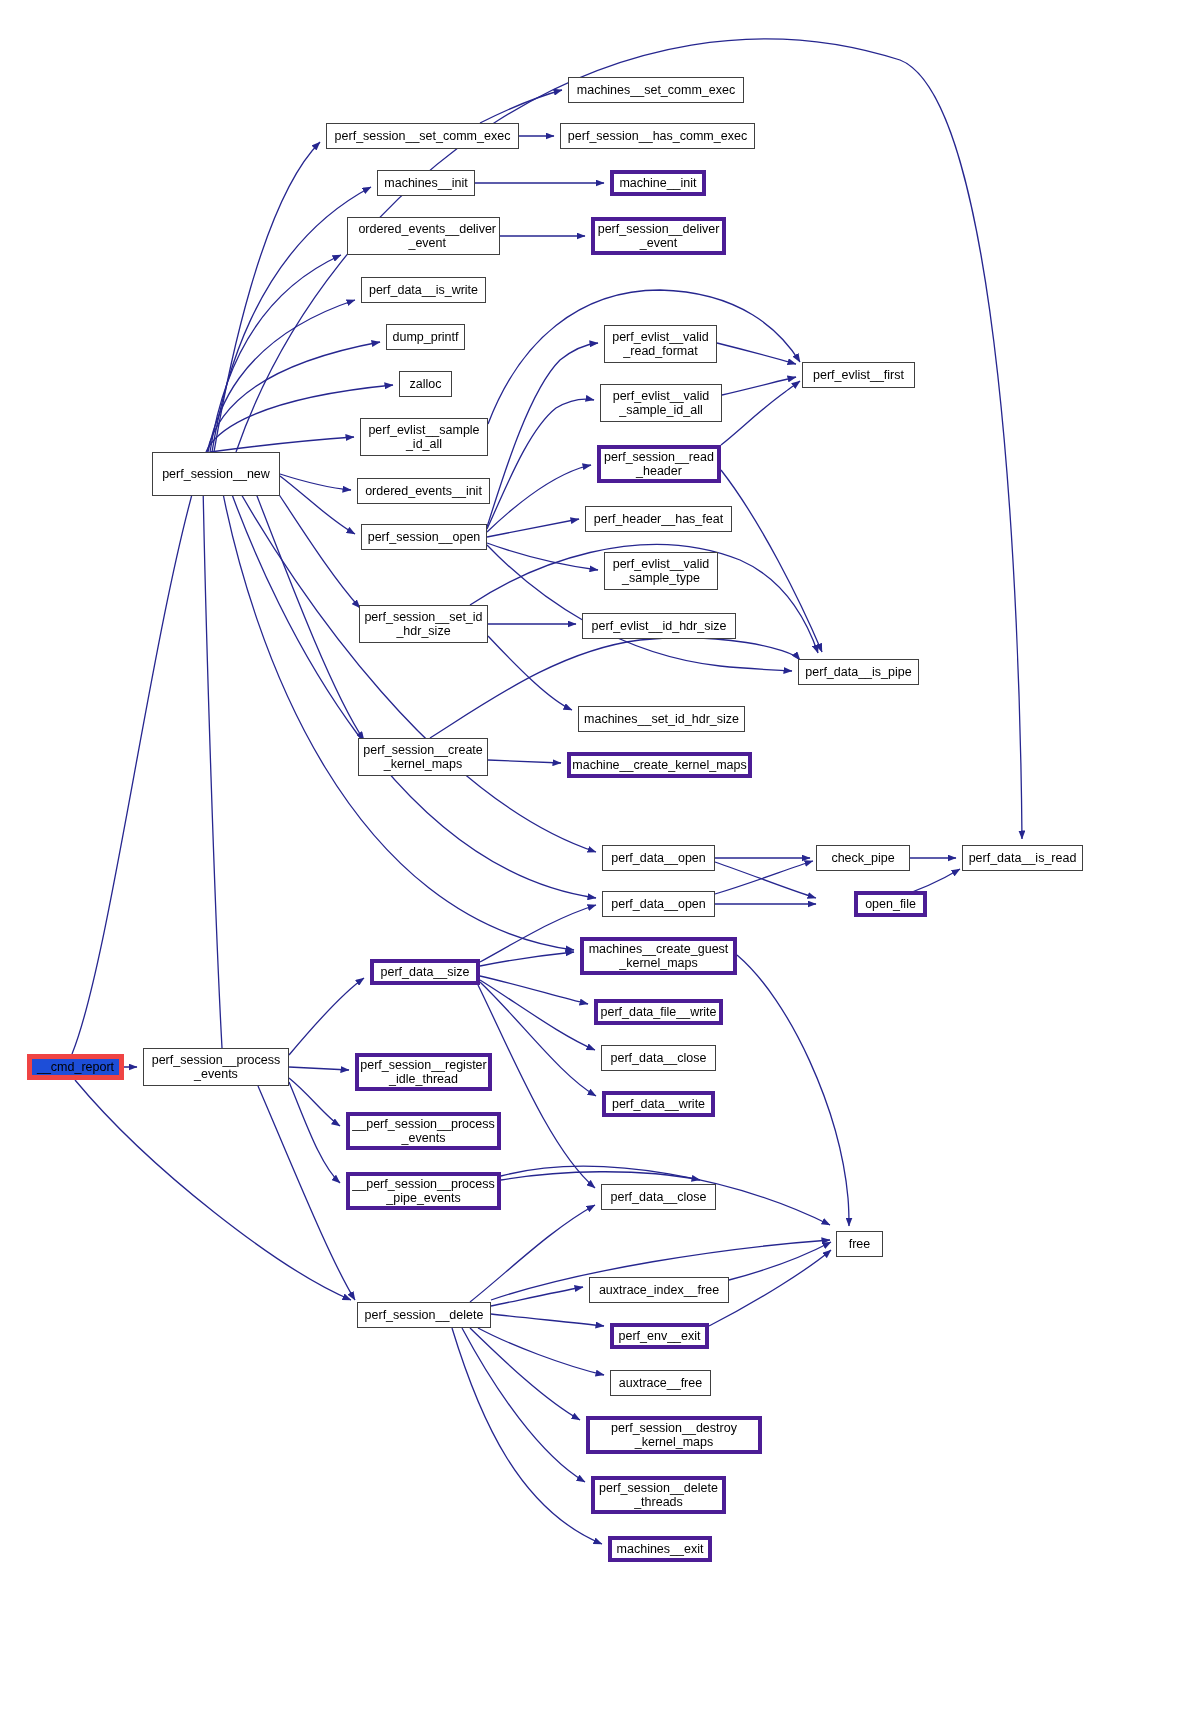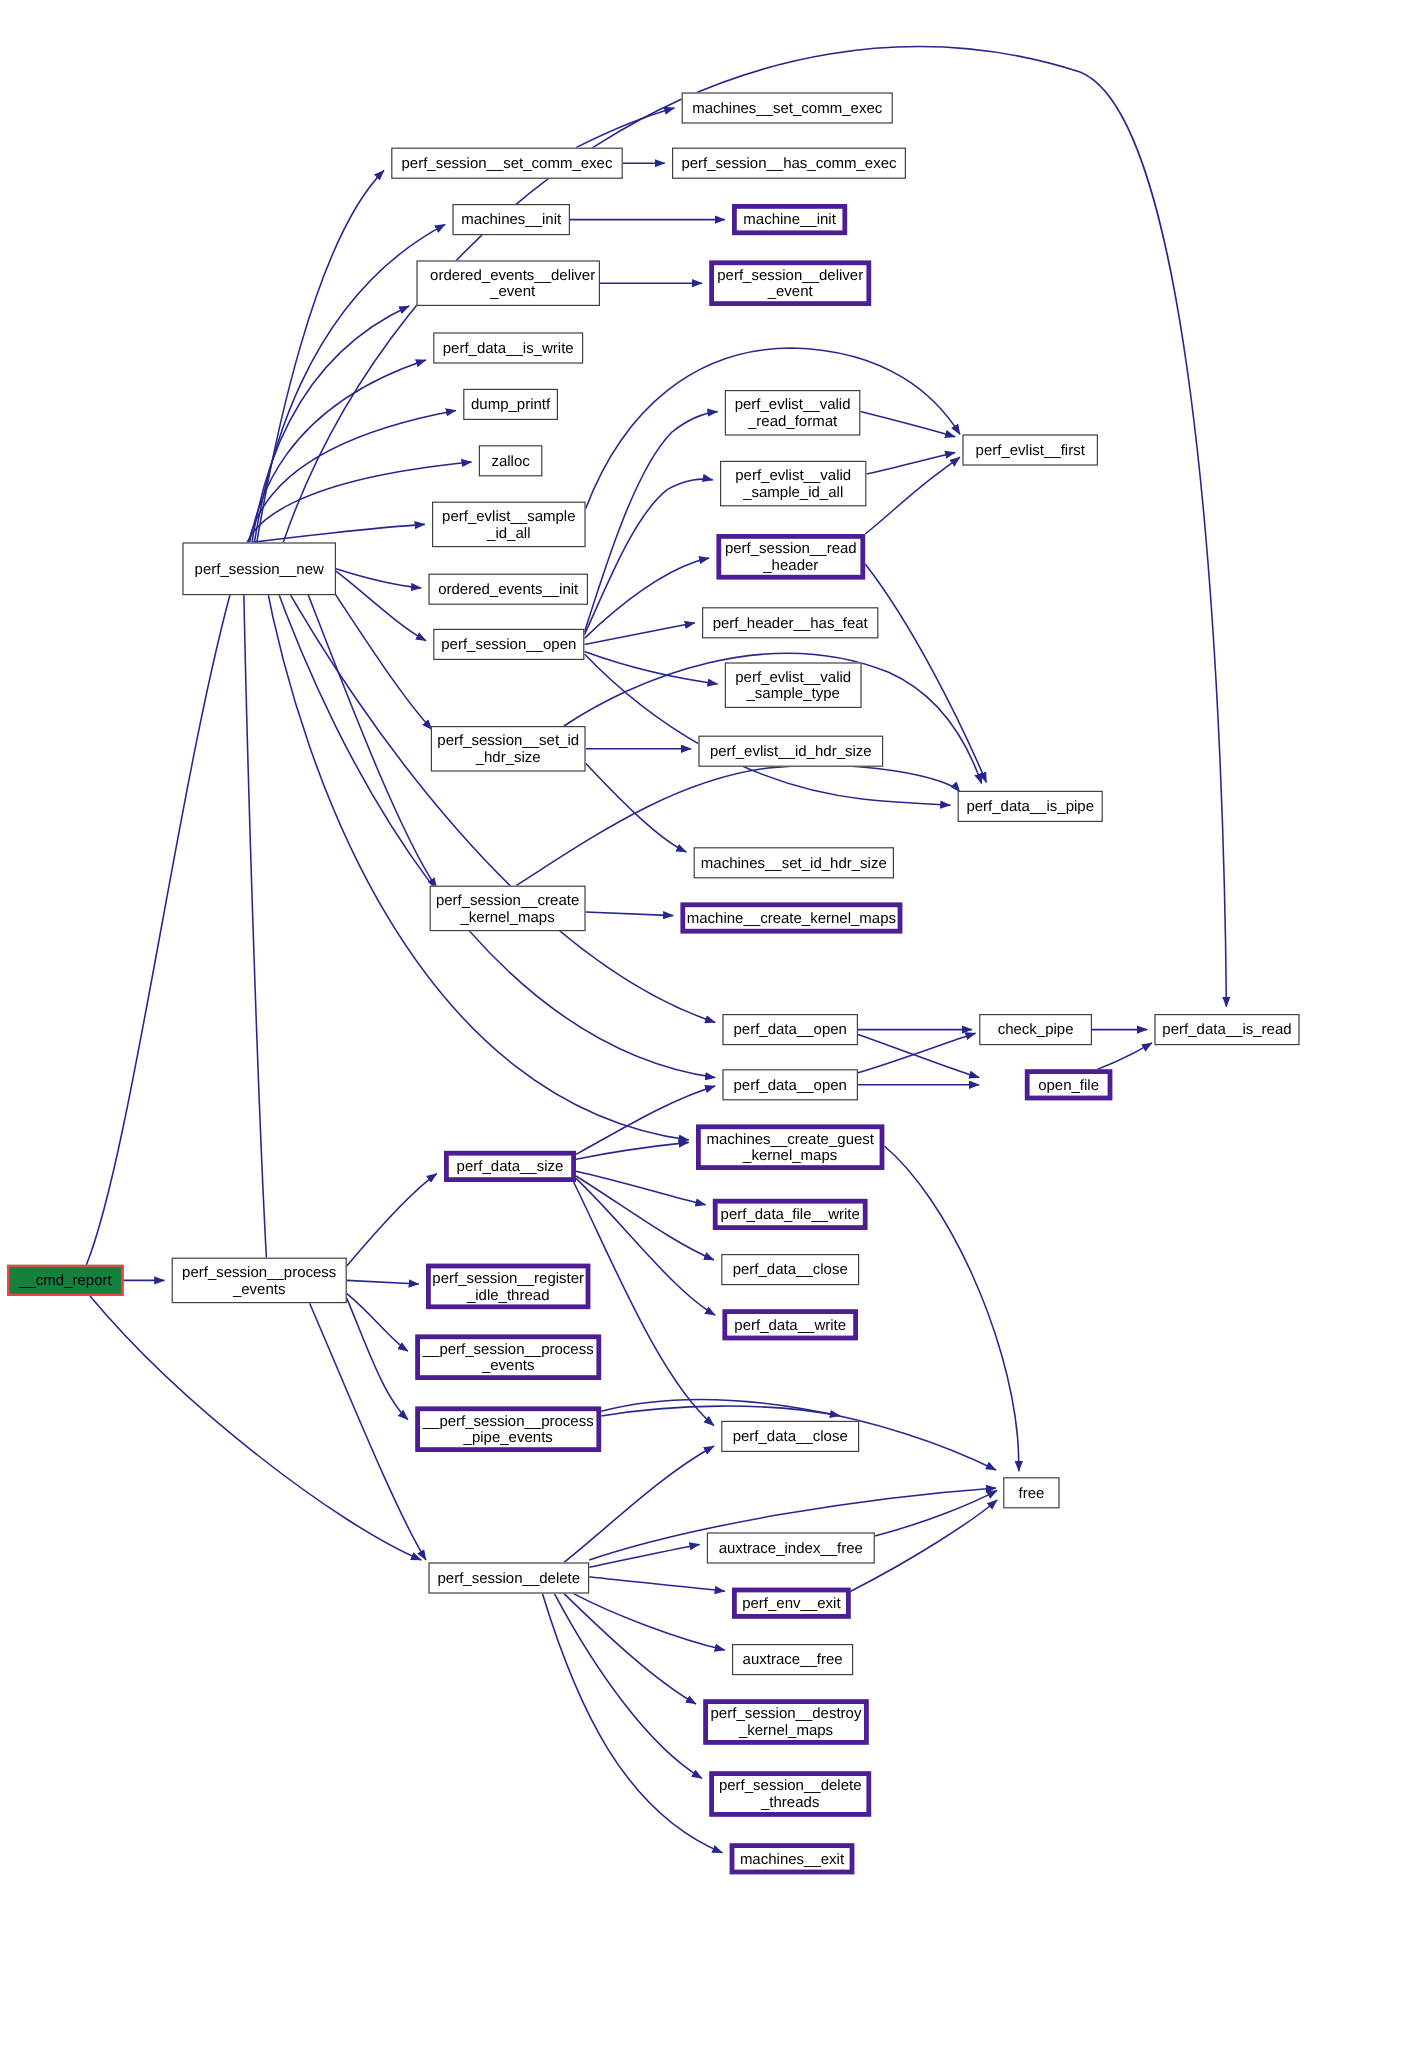--- a/index.html
+++ b/index.html
@@ -40,22 +40,23 @@
     letter-spacing: 0px;
     cursor: pointer;
   }
   .node.red {
     border: 4px solid #4c1d95;
   }
   .node.black {
     border: 1px solid #404040;
   }
   .node.current {
-    background: #15803d;
-    border: 2px solid #ef4444;
+    background: #1d4ed8;
+    border: 5px solid #ef4444;
+    margin-left: 21px;
   }
   .node .lbl {
     display: block;
     padding: 0 3px;
   }
 </style>
 </head>
 <body>
 
 <div id="canvas">
@@ -192,19 +193,19 @@
       <div class="node red" style="left: 346px; top: 1112px; width: 155px; height: 38px;"><span class="lbl">__perf_session__process
 _events</span></div>
       <div class="node red" style="left: 346px; top: 1172px; width: 155px; height: 38px;"><span class="lbl">__perf_session__process
 _pipe_events</span></div>
       <div class="node black" style="left: 601px; top: 1184px; width: 115px; height: 26px;"><span class="lbl">perf_data__close</span></div>
       <div class="node black" style="left: 357px; top: 1302px; width: 134px; height: 26px;"><span class="lbl">perf_session__delete</span></div>
       <div class="node black" style="left: 836px; top: 1231px; width: 47px; height: 26px;"><span class="lbl">free</span></div>
       <div class="node black" style="left: 589px; top: 1277px; width: 140px; height: 26px;"><span class="lbl">auxtrace_index__free</span></div>
       <div class="node red" style="left: 610px; top: 1323px; width: 99px; height: 26px;"><span class="lbl">perf_env__exit</span></div>
       <div class="node black" style="left: 610px; top: 1370px; width: 101px; height: 26px;"><span class="lbl">auxtrace__free</span></div>
-      <div class="node red" style="left: 586px; top: 1416px; width: 138px; height: 38px;"><span class="lbl">perf_session__destroy
+      <div class="node red" style="left: 586px; top: 1416px; width: 176px; height: 38px;"><span class="lbl">perf_session__destroy
 _kernel_maps</span></div>
       <div class="node red" style="left: 591px; top: 1476px; width: 135px; height: 38px;"><span class="lbl">perf_session__delete
 _threads</span></div>
       <div class="node red" style="left: 608px; top: 1536px; width: 104px; height: 26px;"><span class="lbl">machines__exit</span></div>
     </div>
 </div>
 
 </body></html>

